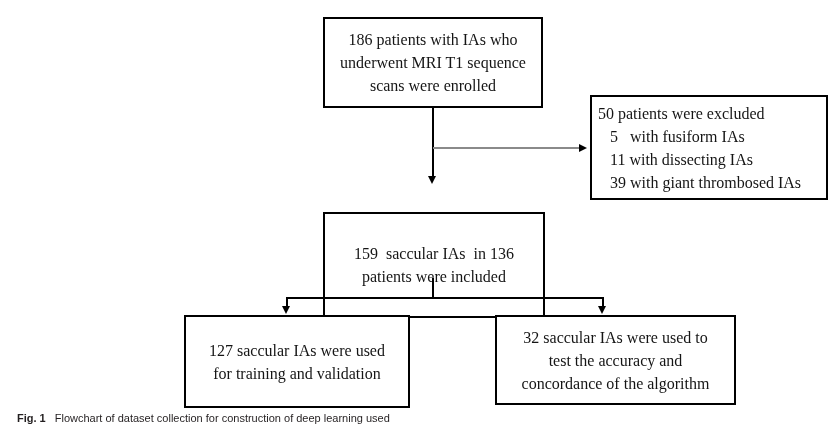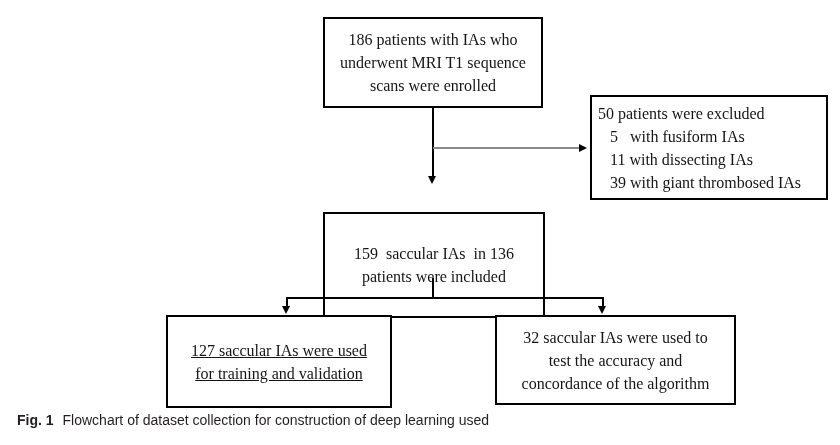--- a/index.html
+++ b/index.html
@@ -24,21 +24,21 @@
     line-height: 23px;
   }
   .box-text {
     white-space: pre-wrap;
     text-align: center;
     width: 100%;
   }
   .box-enrolled  { left: 323px; top: 17px;  width: 220px; height: 91px; }
   .box-excluded  { left: 590px; top: 95px;  width: 238px; height: 105px; }
   .box-included  { left: 323px; top: 200px; width: 222px; height: 106px; margin-top: 12px; }
-  .box-training  { left: 166px; top: 315px; width: 226px; height: 93px; text-decoration: underline; }
+  .box-training  { left: 184px; top: 315px; width: 226px; height: 93px; }
   .box-test      { left: 495px; top: 315px; width: 241px; height: 90px; }
   .box-excluded { flex-direction: column; align-items: flex-start; justify-content: center; padding-left: 6px; }
   .excl-line { white-space: pre-wrap; text-align: left; }
   .vline { position: absolute; width: 1.6px; background: #000000; }
   .hline { position: absolute; height: 1.6px; background: #000000; }
   .hline-gray { position: absolute; height: 2px; background: #8a8a8a; }
   .arrow-down {
     position: absolute; width: 0; height: 0;
     border-left: 4.5px solid transparent;
     border-right: 4.5px solid transparent;
@@ -60,21 +60,21 @@
   .drop-right    { left: 602px; top: 297px; height: 10px; }
   .arrow-to-training { left: 282px; top: 306px; }
   .arrow-to-test     { left: 598px; top: 306px; }
   .caption {
     position: absolute;
     left: 17px; top: 412px;
     display: flex;
     align-items: baseline;
     gap: 9px;
     font-family: "Liberation Sans", "DejaVu Sans", sans-serif;
-    font-size: 14px;
+    font-size: 11px;
     color: #231f20;
   }
   .caption-label { font-weight: 700; }
 </style>
 </head>
 <body>
 
 <div class="stage">
 
   <div class="box box-enrolled">

